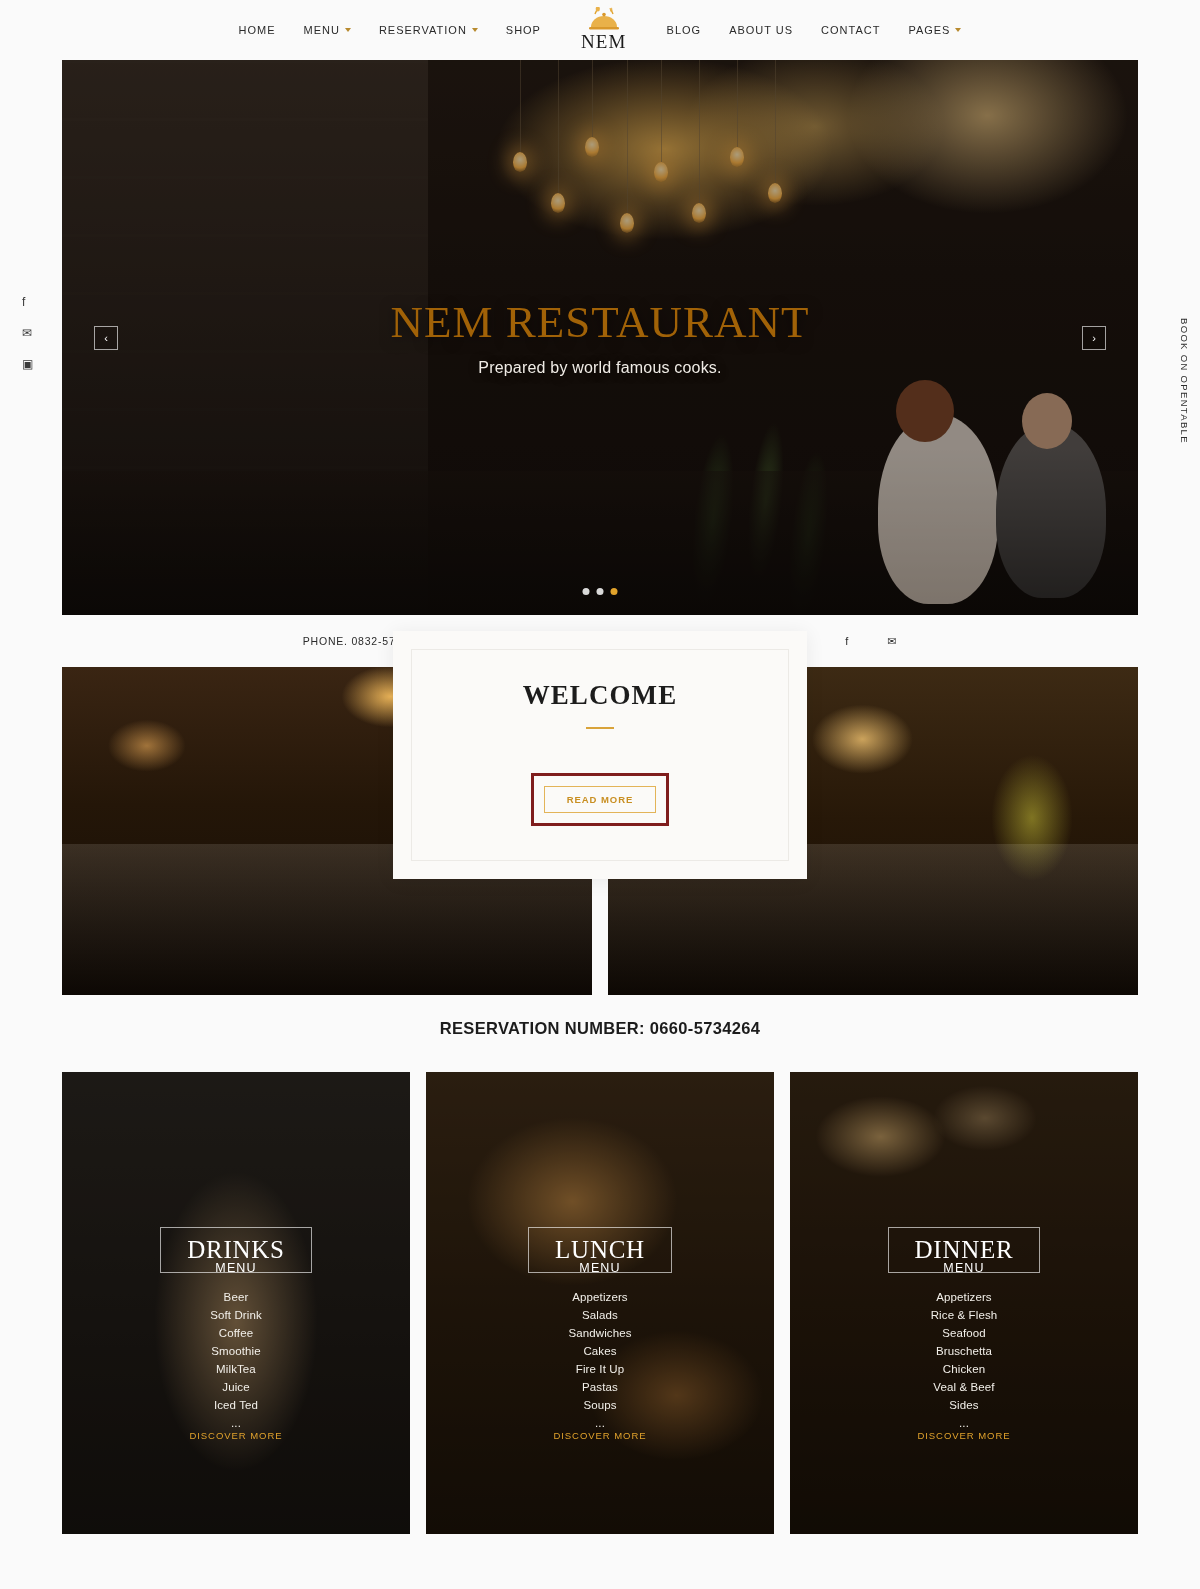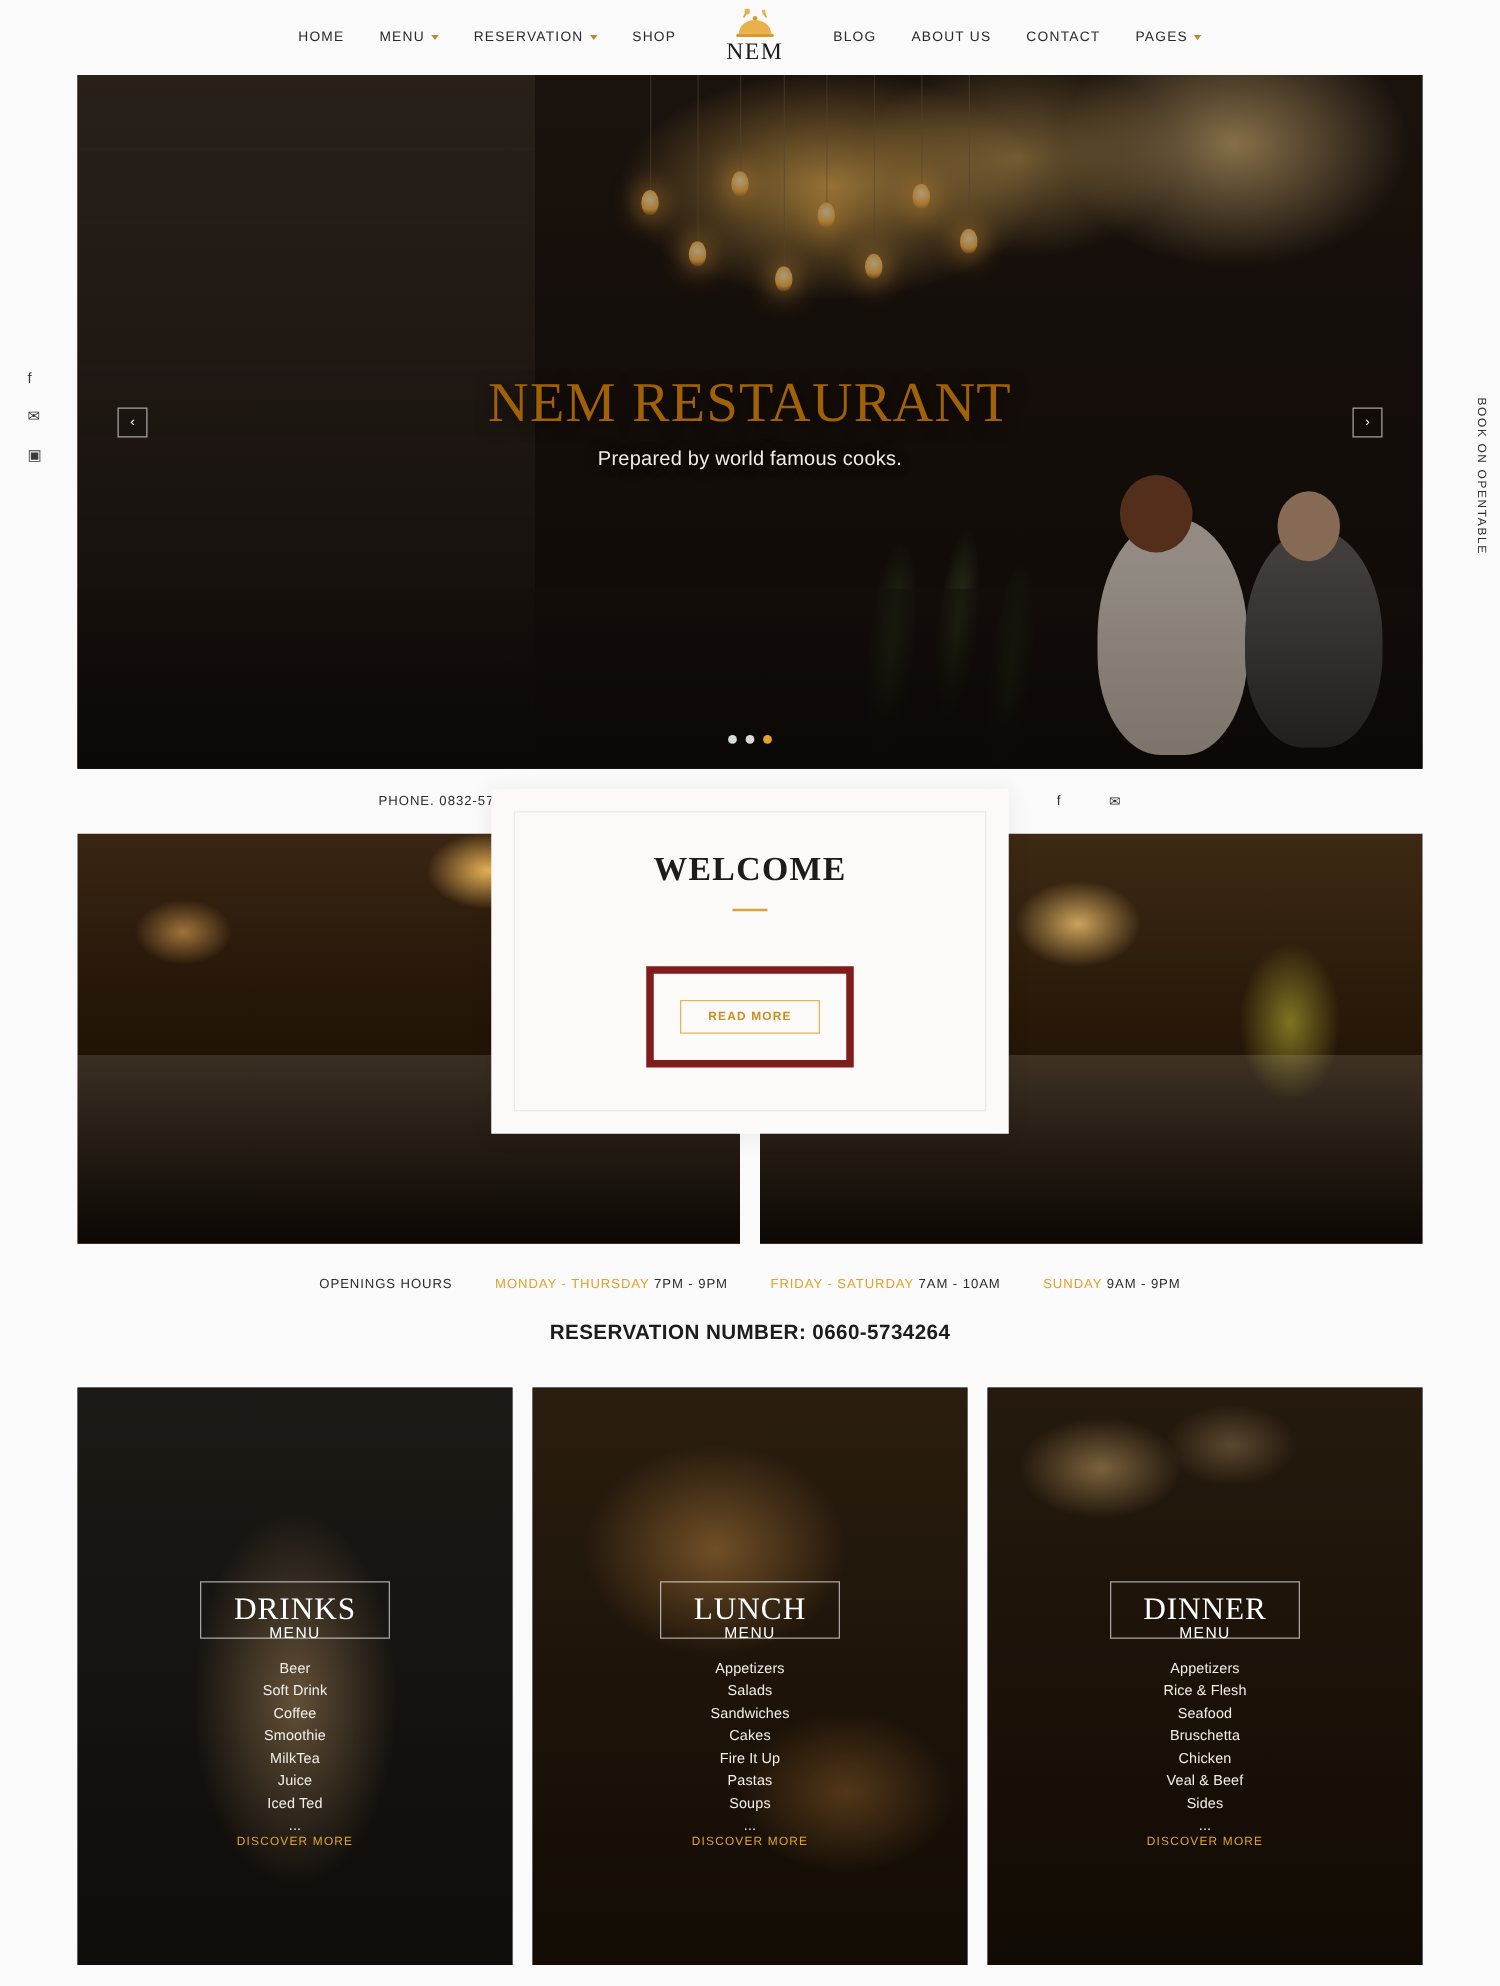--- a/index.html
+++ b/index.html
@@ -162,22 +162,22 @@
     box-shadow:0 2px 18px rgba(0,0,0,.07);
     font-weight:bold;
   }
   .welcome-inner { border:1px solid #eceae6; padding:30px 34px 34px; text-align:center; }
   .welcome-title {
     font-family:"Liberation Serif", serif; font-size:27px; letter-spacing:.04em; color:#1c1c1c;
   }
   .gold-rule { width:28px; height:2px; background:#d9a33a; margin:16px auto 20px; }
   .welcome-text { font-size:12px; line-height:1.85; color:#54514d; }
   .readmore {
-    display:inline-block; margin-top:24px; padding:21px;
-    border:6px solid #7f1d1d; cursor:pointer;
+    display:inline-block; margin-top:24px; padding:10px;
+    border:3px solid #7f1d1d; cursor:pointer;
   }
   .readmore span {
     display:block; border:1px solid #e3b458; padding:7px 22px;
     font-size:9.5px; letter-spacing:.1em; color:#c98f22;
   }
 
   
   .hours {
     display:flex; align-items:center; justify-content:center; gap:34px;
     padding:26px 0 0; font-size:10.5px; letter-spacing:.07em;
@@ -185,21 +185,21 @@
   .hours .lbl { color:#2b2b2b; }
   .hours .day { color:#e0a22c; }
   .hours .time { color:#2b2b2b; }
   .resnum {
     text-align:center; padding:24px 0 34px;
     font-size:16.5px; letter-spacing:.02em; color:#1c1c1c; font-weight:bold;
   }
 
   
   .cards { display:flex; gap:16px; margin:0 62px; }
-  .card { flex:1; position:relative; height:462px; overflow:hidden; background:#0f172a; cursor:pointer; }
+  .card { flex:1; position:relative; height:462px; overflow:hidden; background:#4c1d95; cursor:pointer; }
   .card .photo { position:absolute; inset:0; }
   .photo-drinks {
     background:
       radial-gradient(ellipse 120px 220px at 50% 54%, rgba(196,160,112,.85), rgba(120,92,58,0) 68%),
       linear-gradient(180deg,#2a2825 0%, #1b1917 60%, #121110 100%);
   }
   .photo-lunch {
     background:
       radial-gradient(ellipse 150px 120px at 42% 28%, rgba(212,150,74,.9), rgba(150,96,40,0) 70%),
       radial-gradient(ellipse 120px 90px at 72% 70%, rgba(186,124,56,.7), rgba(140,84,32,0) 72%),
@@ -346,35 +346,20 @@
       <div class="welcome-inner">
         <div class="welcome-title">WELCOME</div>
         <div class="gold-rule"></div>
         <div class="readmore">
           <span>READ MORE</span>
         </div>
       </div>
     </div>
   </div>
 
-  <div class="hours">
-    <span class="lbl">OPENINGS HOURS</span>
-    <span>
-      <span class="day">MONDAY - THURSDAY</span>
-      <span class="time">7PM - 9PM</span>
-    </span>
-    <span>
-      <span class="day">FRIDAY - SATURDAY</span>
-      <span class="time">7AM - 10AM</span>
-    </span>
-    <span>
-      <span class="day">SUNDAY</span>
-      <span class="time">9AM - 9PM</span>
-    </span>
-  </div>
 
   <div class="resnum">RESERVATION NUMBER: 0660-5734264</div>
 
   <div class="cards">
 
     <div class="card">
       <div class="photo photo-drinks"></div>
       <div class="veil"></div>
       <div class="card-body">
         <div class="card-title-box">

